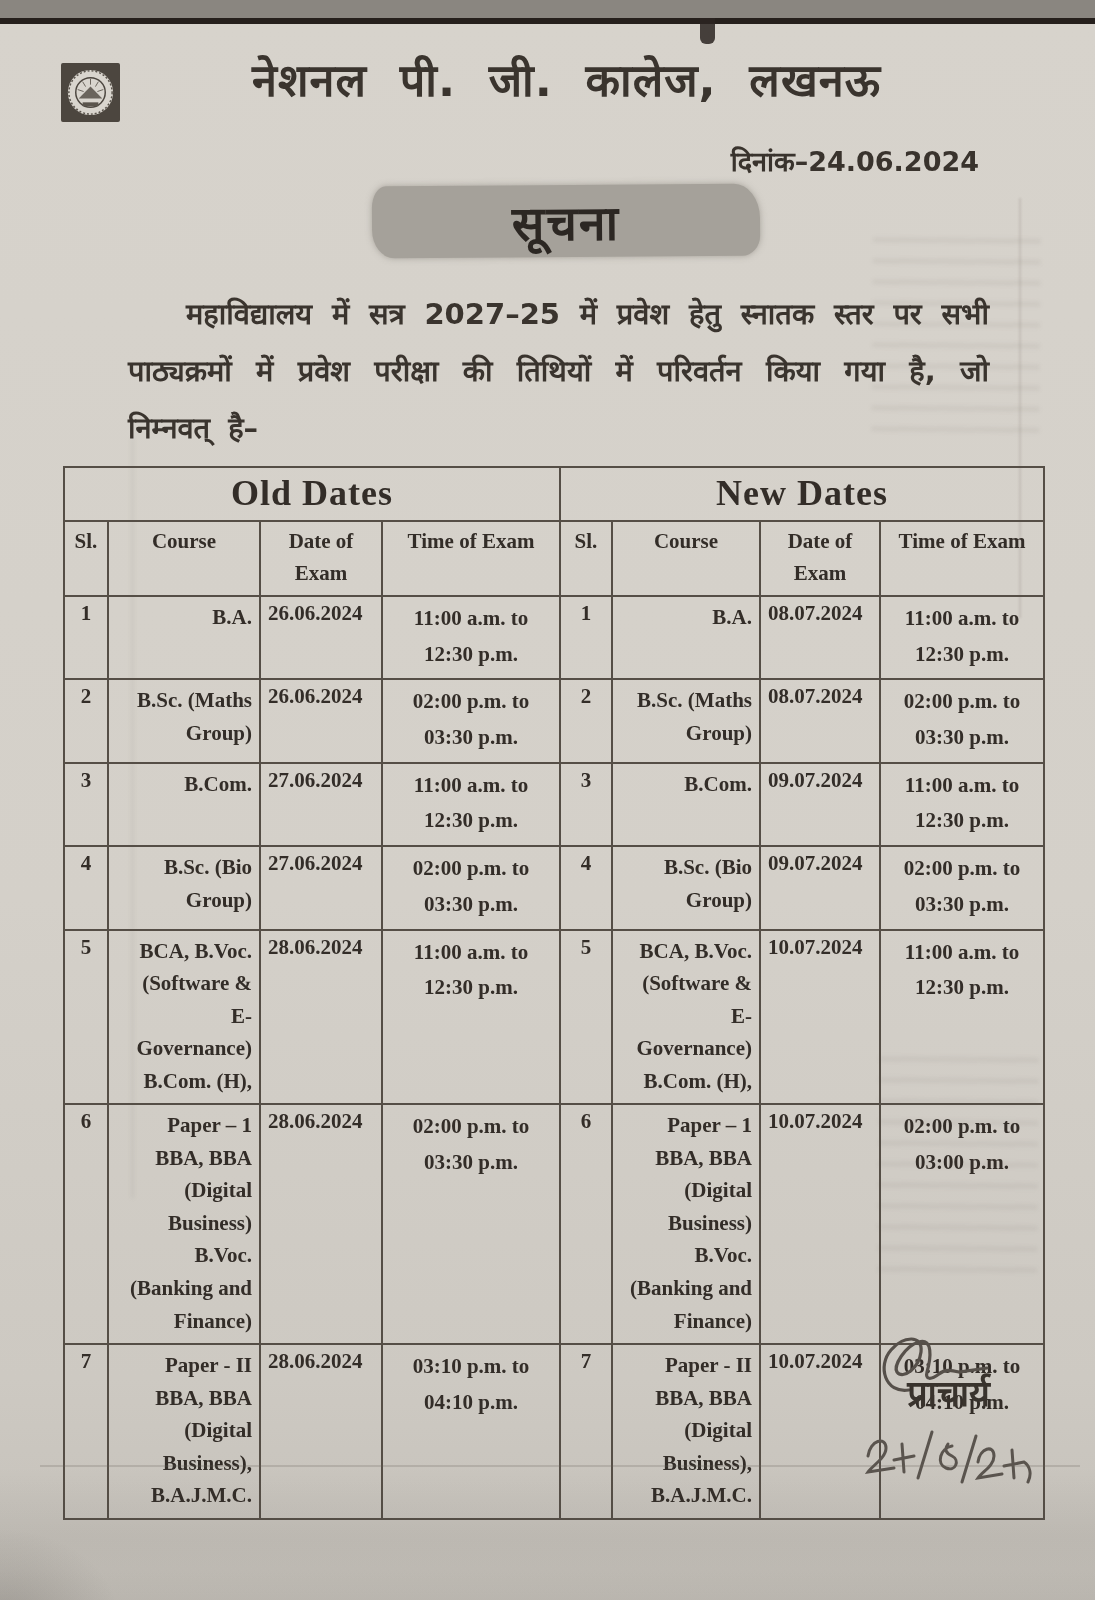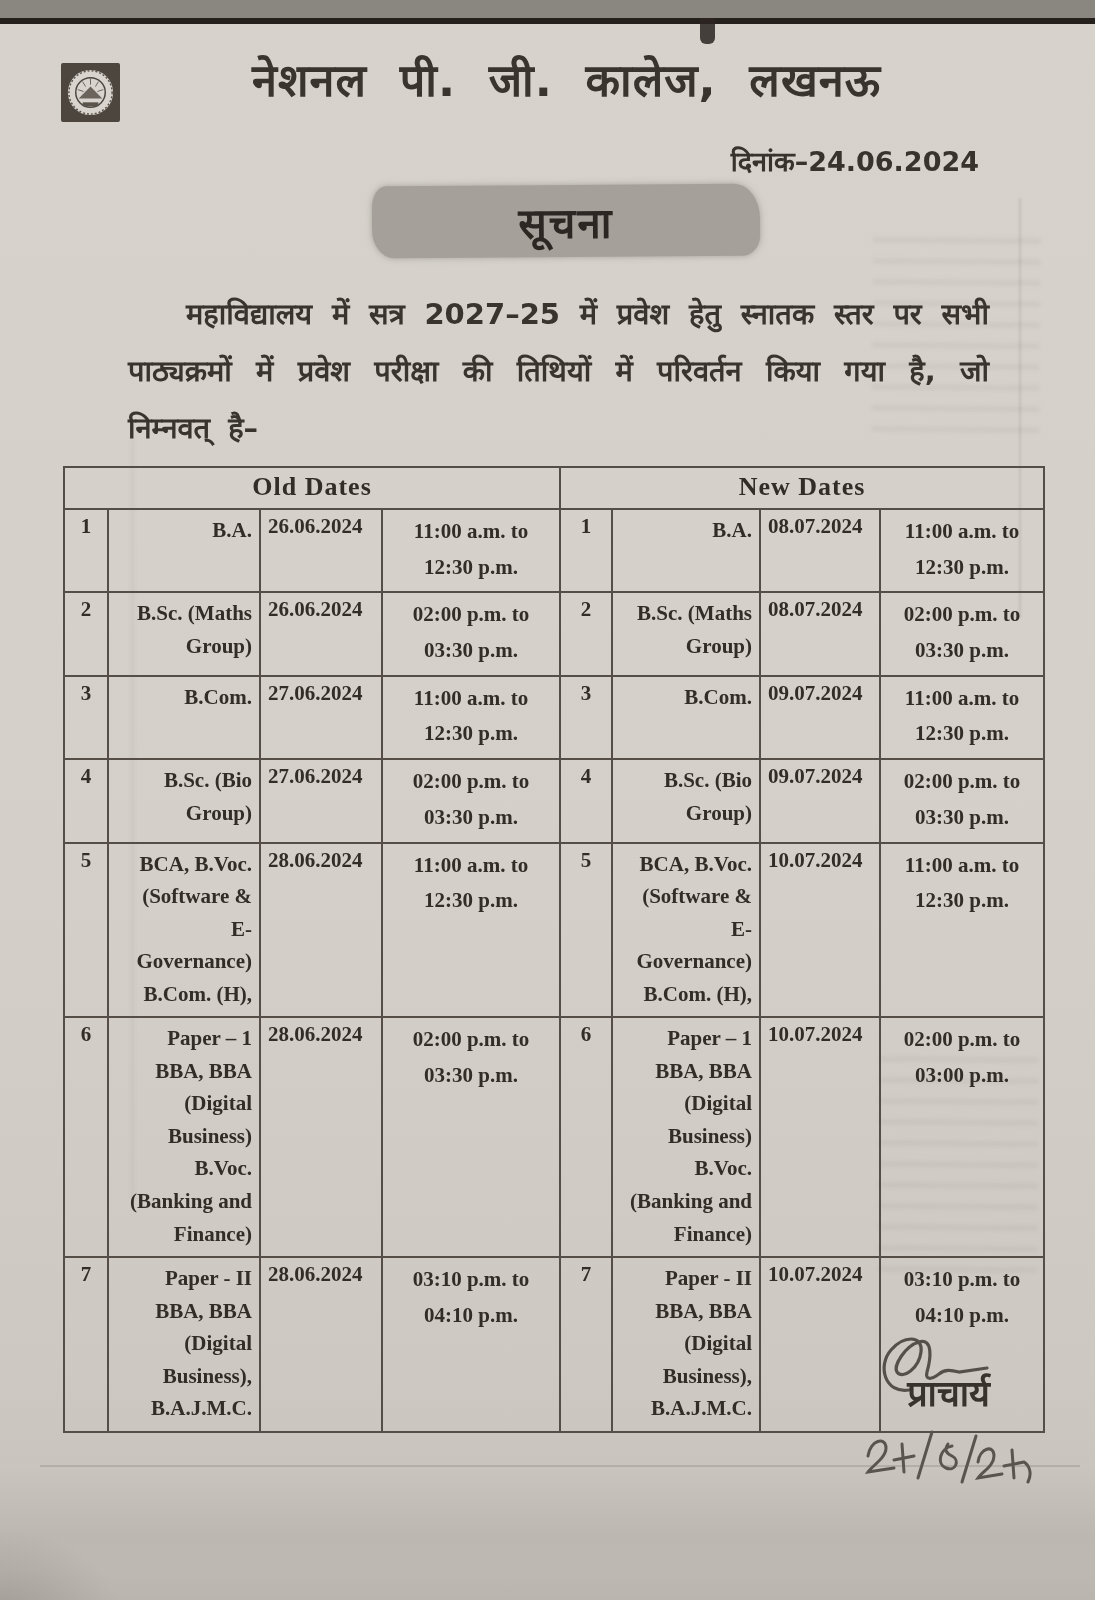--- a/index.html
+++ b/index.html
@@ -44,21 +44,21 @@
   .banner{
     position:absolute;left:372px;top:167px;width:388px;height:72px;
     background:#a5a19a;
     border-radius:14px 26px 18px 22px / 22px 34px 20px 28px;
     transform:rotate(-.4deg);
     box-shadow:0 0 6px rgba(120,115,108,.5);
     display:flex;align-items:center;justify-content:center;
   }
   .banner-text{
     font-family:"DejaVu Sans",sans-serif;
-    font-size:42px;font-weight:bold;color:#2c2723;letter-spacing:2px;
+    font-size:48px;font-weight:bold;color:#2c2723;letter-spacing:2px;
   }
   
   .notice-body{
     position:absolute;left:128px;right:106px;top:268px;
     font-family:"DejaVu Sans",sans-serif;
     font-size:29px;font-weight:bold;color:#3a342e;
     line-height:57px;text-align:justify;text-indent:58px;word-spacing:8px;
     margin:0;
   }
   
@@ -66,21 +66,21 @@
     position:absolute;left:63px;top:448px;width:980px;
     border-collapse:collapse;table-layout:fixed;
     font-size:21px;font-weight:bold;color:#332d28;
   }
   table.sched th,table.sched td{
     border:2px solid #554e46;
     padding:4px 7px 6px 7px;
     vertical-align:top;
     overflow:hidden;
   }
-  th.group{font-size:26px;padding:2px 4px 4px 4px;text-align:center;letter-spacing:1px;}
+  th.group{font-size:36px;padding:2px 4px 4px 4px;text-align:center;letter-spacing:1px;}
   th.colhead{font-size:21px;text-align:center;line-height:1.5;}
   td.c-sl{text-align:center;}
   td.c-course{text-align:right;line-height:1.55;}
   td.c-date{text-align:left;}
   td.c-time{text-align:center;line-height:1.7;padding-left:14px;padding-right:14px;}
   
   .sig-block{position:absolute;right:30px;top:1310px;width:250px;height:190px;}
   .sig-scribble{position:absolute;right:60px;top:0;}
   .sig-title{
     position:absolute;right:75px;top:40px;
@@ -136,20 +136,30 @@
       <col style="width:52px">
         <col style="width:148px">
         <col style="width:120px">
         <col style="width:164px">
     </colgroup>
     <thead>
       <tr>
         <th class="group" colspan="4">Old Dates</th>
         <th class="group" colspan="4">New Dates</th>
       </tr>
+      <tr>
+        <th class="colhead">Sl.</th>
+        <th class="colhead">Course</th>
+        <th class="colhead">Date of Exam</th>
+        <th class="colhead">Time of Exam</th>
+        <th class="colhead">Sl.</th>
+        <th class="colhead">Course</th>
+        <th class="colhead">Date of Exam</th>
+        <th class="colhead">Time of Exam</th>
+      </tr>
     </thead>
     <tbody id="rows">
         <tr>
           <td class="c-sl">1</td>
           <td class="c-course">B.A.</td>
           <td class="c-date">26.06.2024</td>
           <td class="c-time">11:00 a.m. to 12:30 p.m.</td>
           <td class="c-sl">1</td>
           <td class="c-course">B.A.</td>
           <td class="c-date">08.07.2024</td>

